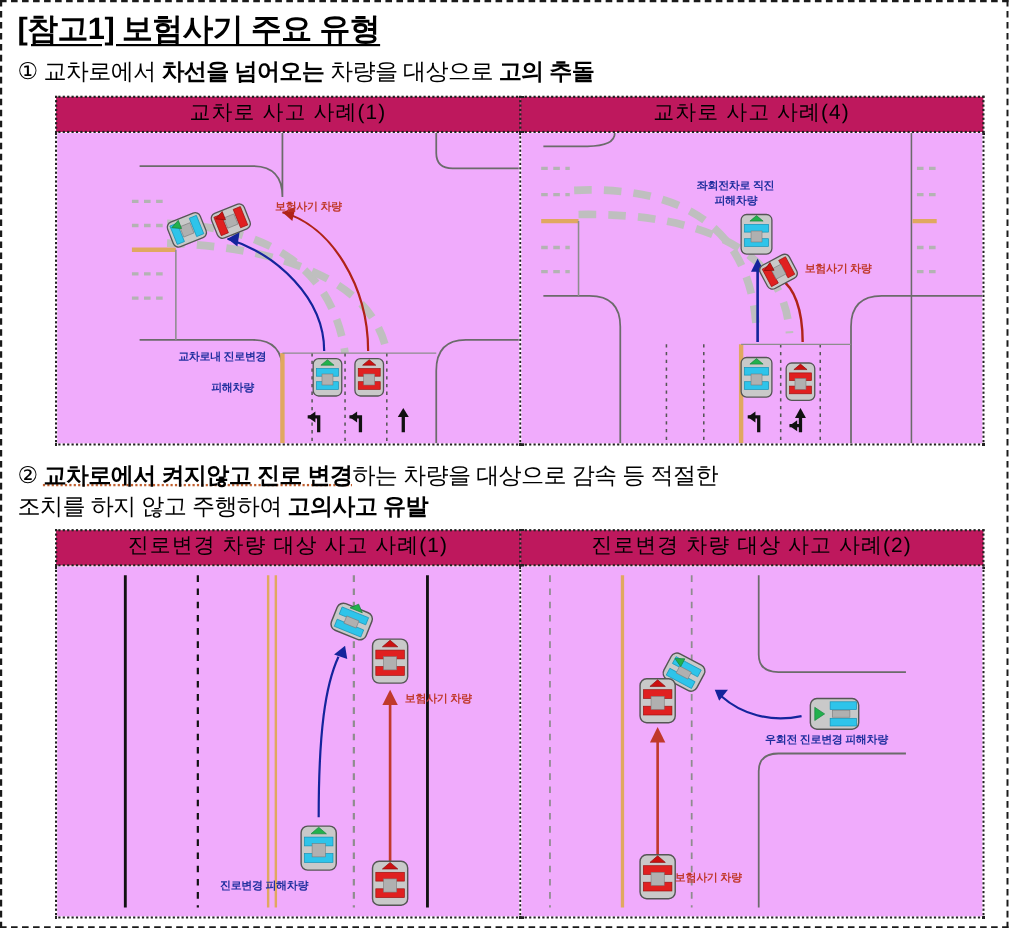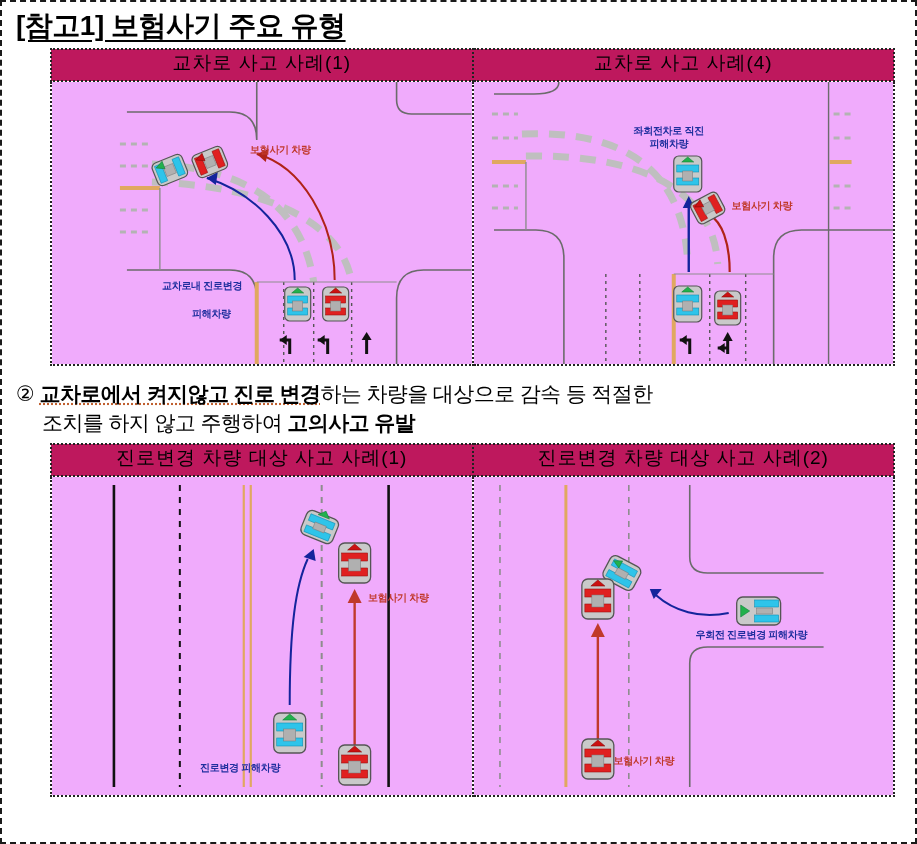--- a/index.html
+++ b/index.html
@@ -40,21 +40,21 @@
   .item {
     margin: 10px 0 4px 4px;
     font-size: 21px;
     line-height: 1.35;
     letter-spacing: -0.6px;
   }
   .item .num { font-size: 21px; }
   .b { font-weight: bold; }
   .u-wavy { text-decoration: underline; text-decoration-style: dotted; text-decoration-color:#c06030; }
   .item-2 { margin-top: 14px; }
-  .item-2 .line2 { display:block; margin-left: 26px; }
+  .item-2 .line2 { display:block; }
 
   
   .panel-table {
     margin: 6px 0 0 38px;
     width: 845px;
     border-collapse: collapse;
     table-layout: fixed;
   }
   .panel-table th, .panel-table td {
     border: 2px dotted #222;
@@ -89,20 +89,24 @@
   .lbl.blue { color: #1f2f9e; }
 </style>
 </head>
 <body>
 
 <div class="page">
  <div class="inner">
 
   <div class="doc-title">[참고1] 보험사기 주요 유형</div>
 
+  <div class="item">
+    <span class="num">①</span>
+    <span>교차로에서 </span><span class="b">차선을 넘어오는</span><span> 차량을 대상으로 </span><span class="b">고의 추돌</span>
+  </div>
 
   <table class="panel-table">
     <tbody>
           <tr>
       <th>교차로 사고 사례(1)</th>
       <th>교차로 사고 사례(4)</th>
     </tr>
     <tr>
 
       <td>

